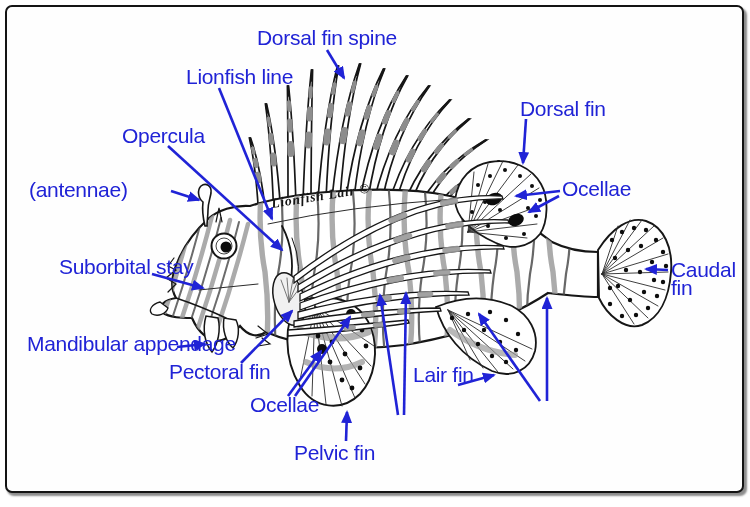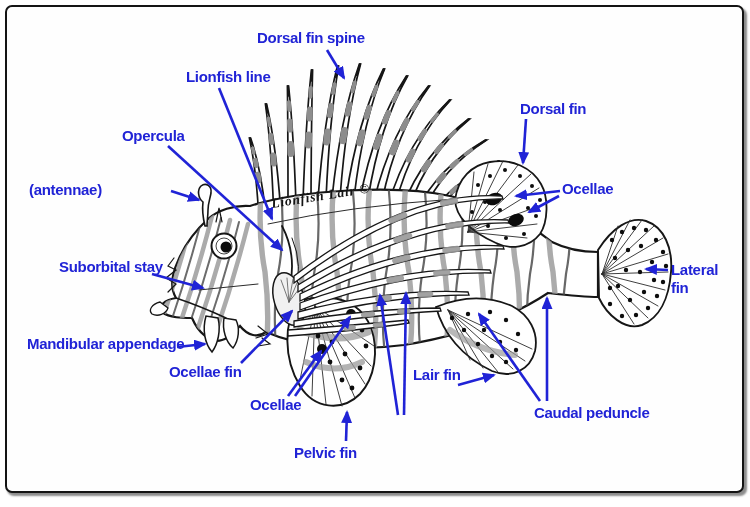--- a/index.html
+++ b/index.html
@@ -3,21 +3,21 @@
 <meta charset="utf-8">
 <style>
   :root{ --label-blue:#2023d6; --ink:#161616; }
   html,body{margin:0;padding:0;background:#ffffff;}
   .stage{position:relative;width:750px;height:507px;background:#fff;overflow:hidden;
          font-family:"Liberation Sans",sans-serif;}
   .frame{position:absolute;left:5px;top:5px;width:735px;height:484px;
          border:2.5px solid #141414;border-radius:7px;background:#fefefe;
          box-shadow:2.5px 3px 2px rgba(0,0,0,.45);}
   svg.fig{position:absolute;left:0;top:0;width:750px;height:507px;}
-  .lbl{position:absolute;color:var(--label-blue);font-weight:700;font-size:15px;
+  .lbl{position:absolute;color:var(--label-blue);font-weight:400;font-size:21px;
        letter-spacing:-0.3px;white-space:nowrap;line-height:18px;}
   .arrow{stroke:var(--label-blue);stroke-width:2.6;fill:none;}
   .ahfill{fill:var(--label-blue);}
   #wm{font-family:"Liberation Serif",serif;font-style:italic;font-weight:700;
       font-size:13.5px;fill:#141414;letter-spacing:0.8px;}
 </style>
 </head>
 <body>
 
 <div class="stage">
@@ -306,24 +306,23 @@
 
   <div class="lbl" style="left:257px;top:29px">Dorsal fin spine</div>
   <div class="lbl" style="left:186px;top:68px">Lionfish line</div>
   <div class="lbl" style="left:122px;top:127px">Opercula</div>
   <div class="lbl" style="left:29px;top:163px">
     <br>
     <span>(antennae)</span>
   </div>
   <div class="lbl" style="left:27px;top:335px">Mandibular appendage</div>
   <div class="lbl" style="left:59px;top:258px">Suborbital stay</div>
-  <div class="lbl" style="left:169px;top:363px">Ocellae fin</div>
+  <div class="lbl" style="left:169px;top:363px">Pectoral fin</div>
   <div class="lbl" style="left:250px;top:396px">Ocellae</div>
   <div class="lbl" style="left:294px;top:444px">Pelvic fin</div>
   <div class="lbl" style="left:413px;top:366px">Lair fin</div>
-  <div class="lbl" style="left:534px;top:404px">Caudal peduncle</div>
   <div class="lbl" style="left:520px;top:100px">Dorsal fin</div>
   <div class="lbl" style="left:562px;top:180px">Ocellae</div>
   <div class="lbl" style="left:671px;top:261px">
-    <span>Lateral</span><br>
+    <span>Caudal</span><br>
     <span>fin</span>
   </div>
 </div>
 
 </body></html>

